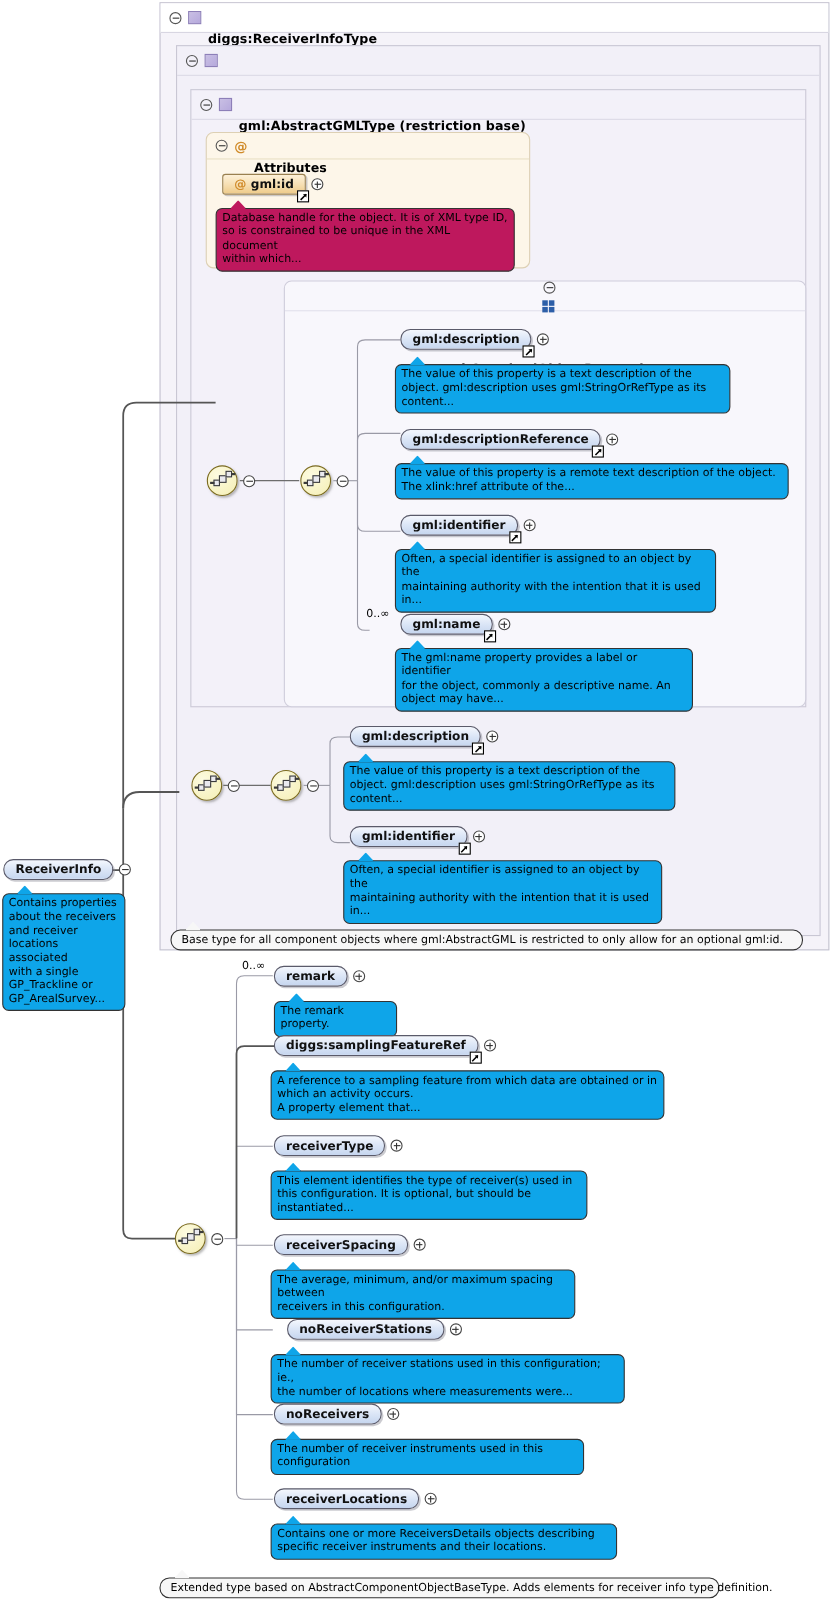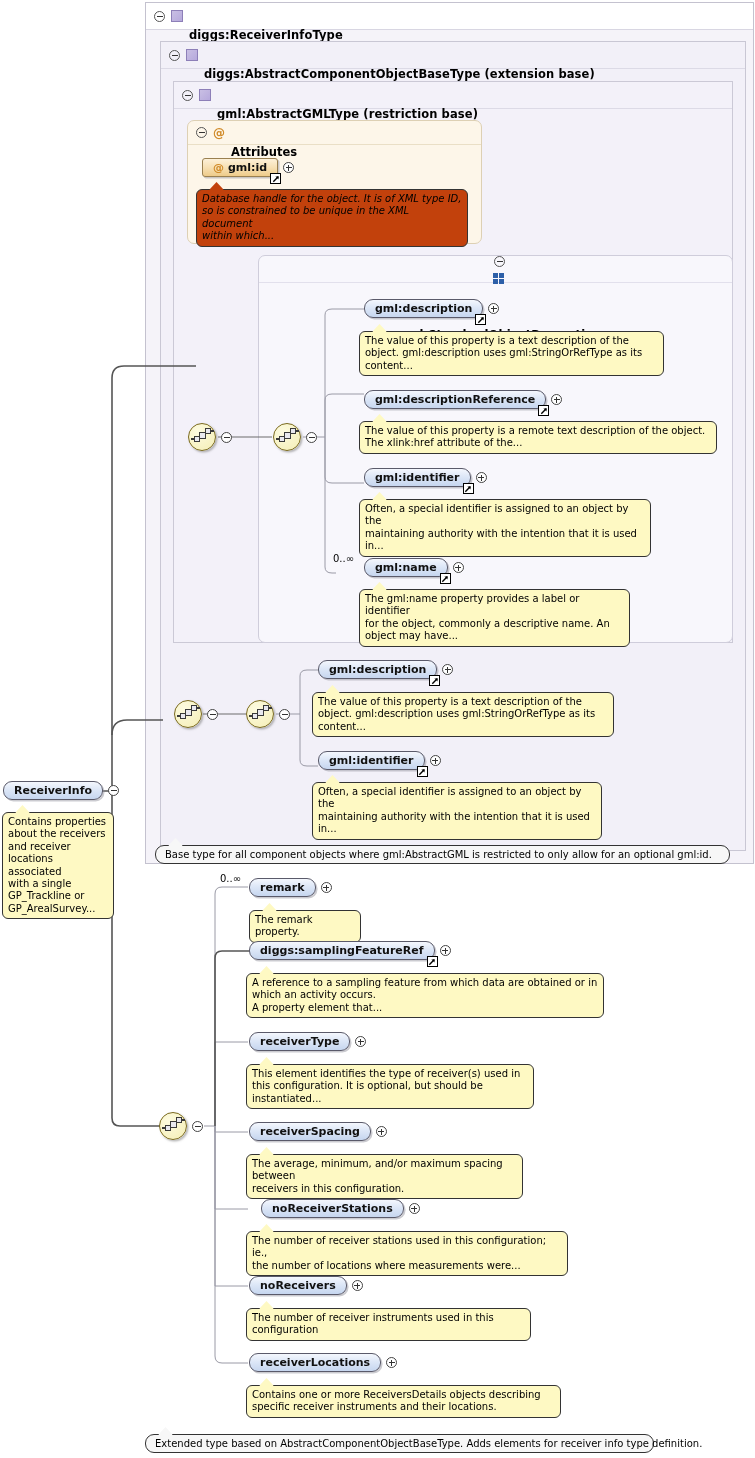--- a/index.html
+++ b/index.html
@@ -93,26 +93,26 @@
     border:1.4px solid #000; right:-4px; bottom:-8px;
     display:flex; align-items:center; justify-content:center;
     font-size:9px; line-height:1; color:#000; font-weight:bold;
   }
   .ext-arrow svg { display:block; }
 
   
   .anno {
     position:absolute;
     border:1px solid #333; border-radius:6px;
-    background:#fef9c3;
+    background:#0ea5e9;
     padding:3px 5px 3px 5px;
     font-size:10px; line-height:12.4px; font-weight:normal;
     color:#000; white-space:pre-line;
   }
-  .anno.tan { background:#c2410c;font-style:italic; }
+  .anno.tan { background:#be185d; }
   .anno::before {
     content:""; position:absolute; width:13px; height:8px;
     left:12px; top:-8px; background:inherit;
     clip-path:polygon(0 100%, 50% 0, 100% 100%);
     border-left:1px solid #333; border-right:1px solid #333;
   }
 
   .banner {
     position:absolute; border:1px solid #333; border-radius:9px;
     background:#f7f7f7; font-size:10px; line-height:15px;
@@ -159,21 +159,20 @@
       <span class="minus-sq"></span>
       <span class="sq-icon"></span>
       <span class="hdr-label">diggs:ReceiverInfoType</span>
     </div>
   </div>
 
   <div class="panel lvl1" style="left:160px; top:41px; width:586px; height:810px;">
     <div class="panel-hdr">
       <span class="minus-sq"></span>
       <span class="sq-icon"></span>
-      <span class="hdr-label">diggs:AbstractComponentObjectBaseType (extension base)</span>
     </div>
   </div>
 
   <div class="panel lvl2" style="left:173px; top:81px; width:560px; height:562px;">
     <div class="panel-hdr">
       <span class="minus-sq"></span>
       <span class="sq-icon"></span>
       <span class="hdr-label">gml:AbstractGMLType (restriction base)</span>
     </div>
   </div>

